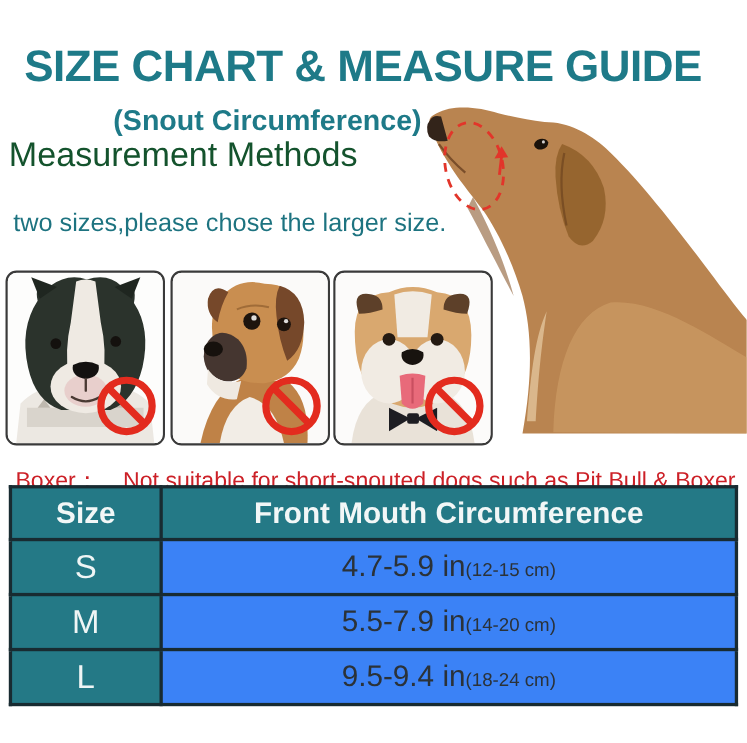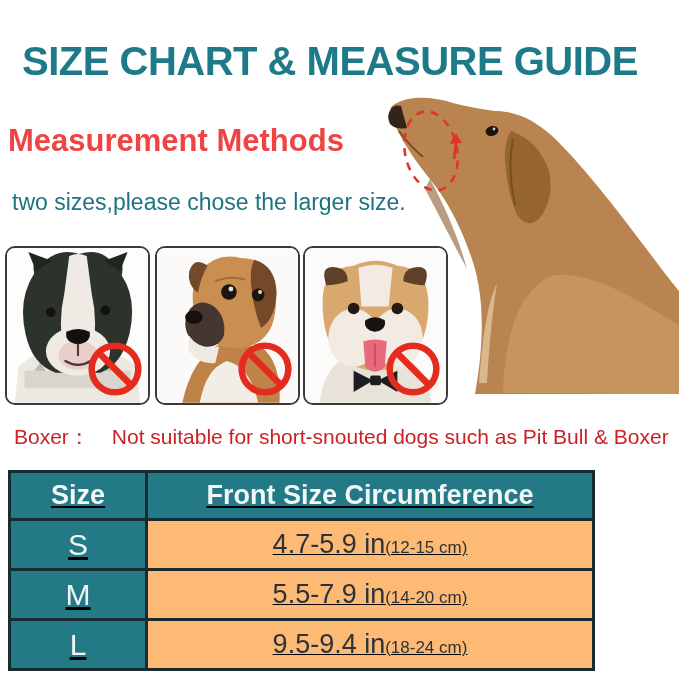--- a/index.html
+++ b/index.html
@@ -3,50 +3,51 @@
 <meta charset="utf-8">
 <style>
   * { margin:0; padding:0; box-sizing:border-box; }
   body { background:#fff; font-family:"Liberation Sans", sans-serif; }
   .canvas { position:relative; width:679px; height:675px; background:#fff; overflow:hidden;margin-top:39px; }
 
   .title { position:absolute; left:22px; top:0px; font-size:40px; font-weight:700;
            color:#1E7A88; letter-spacing:-0.5px; white-space:nowrap; }
   .subtitle { position:absolute; left:103px; top:55px; font-size:26px; font-weight:700;
               color:#1E7A88; white-space:nowrap; }
-  .method { position:absolute; left:8px; top:84px; font-size:31px; font-weight:700;
-            color:#ef4444; white-space:nowrap; }
+  .method { position:absolute; left:8px; top:84px; font-size:31px; font-weight:400;
+            color:#14532d; white-space:nowrap; }
   .instruction { position:absolute; left:12px; top:122px; font-size:23px; line-height:1.2;
                  color:#1D7380; }
 
   .photo { position:absolute; top:207px; width:145px; height:159px;
            border:2px solid #3a3a3a; border-radius:10px; background:#fff; overflow:hidden; }
   .photo svg.breed { position:absolute; inset:0; width:100%; height:100%; }
   .no-symbol { position:absolute; right:5px; bottom:6px; width:56px; height:56px; }
 
   .big-dog { position:absolute; left:383px; top:44px; width:296px; height:315px; }
 
   .notice { position:absolute; left:14px; top:384px; font-size:21px; color:#CC2027; white-space:nowrap; }
   .notice .label { margin-right:22px; }
 
-  table.size-table { position:absolute; left:8px; top:431px; width:587px;
-                     border-collapse:collapse; table-layout:fixed;text-decoration:underline; }
+  table.size-table { position:absolute; left:8px; top:402px; width:663px;
+                     border-collapse:collapse; table-layout:fixed; }
   .size-table th, .size-table td { border:3px solid #182B31; text-align:center; vertical-align:middle; }
   .size-table th { background:#247986; color:#F2F7F7; font-size:27px; font-weight:700; height:48px; }
   .size-table td.size { background:#247986; color:#EFF5F5; font-size:30px; font-weight:400; height:50px; }
-  .size-table td.val { background:#fdba74; color:#2B3238; }
+  .size-table td.val { background:#3b82f6; color:#2B3238; }
   .size-table .in { font-size:27px; }
   .size-table .cm { font-size:17px; }
 </style>
 </head>
 <body>
 
 <div class="canvas">
 
   <div class="title">SIZE CHART &amp; MEASURE GUIDE</div>
+  <div class="subtitle">(Snout Circumference)</div>
   <div class="method">Measurement Methods</div>
   <div class="instruction">
     <br>
     <span>two sizes,please chose the larger size.</span>
   </div>
 
   <svg class="big-dog" viewBox="0 0 296 315">
     <path d="M14 20 C28 12 52 14 70 20 C86 24 98 26 112 28 C134 28 152 38 168 52
              C196 78 232 124 262 164 C274 180 286 196 296 208 L296 311 L92 311
              C102 256 100 216 92 186 C84 158 70 128 56 108 C44 92 32 78 24 64
@@ -147,21 +148,21 @@
   </div>
 
   <table class="size-table">
     <colgroup>
         <col style="width:137px">
         <col>
       </colgroup>
     <thead>
       <tr>
         <th>Size</th>
-        <th>Front Size Circumference</th>
+        <th>Front Mouth Circumference</th>
       </tr>
     </thead>
     <tbody>
       <tr>
         <td class="size">S</td>
         <td class="val"><span class="in">4.7-5.9 in</span><span class="cm">(12-15 cm)</span></td>
       </tr>
       <tr>
         <td class="size">M</td>
         <td class="val"><span class="in">5.5-7.9 in</span><span class="cm">(14-20 cm)</span></td>

